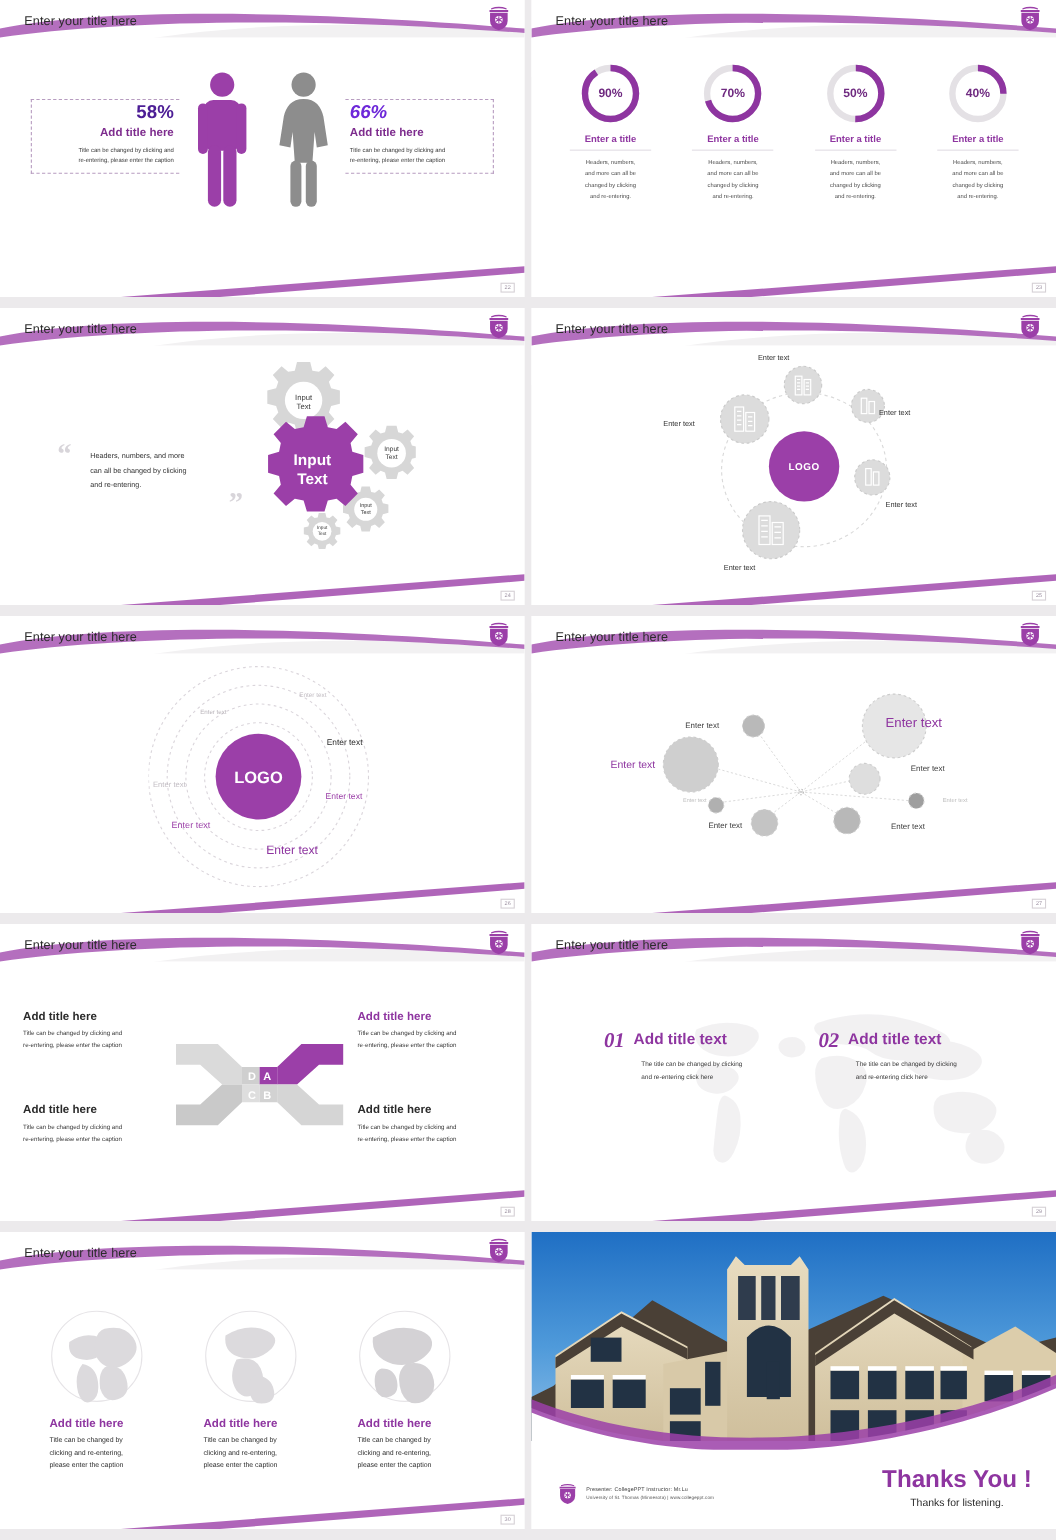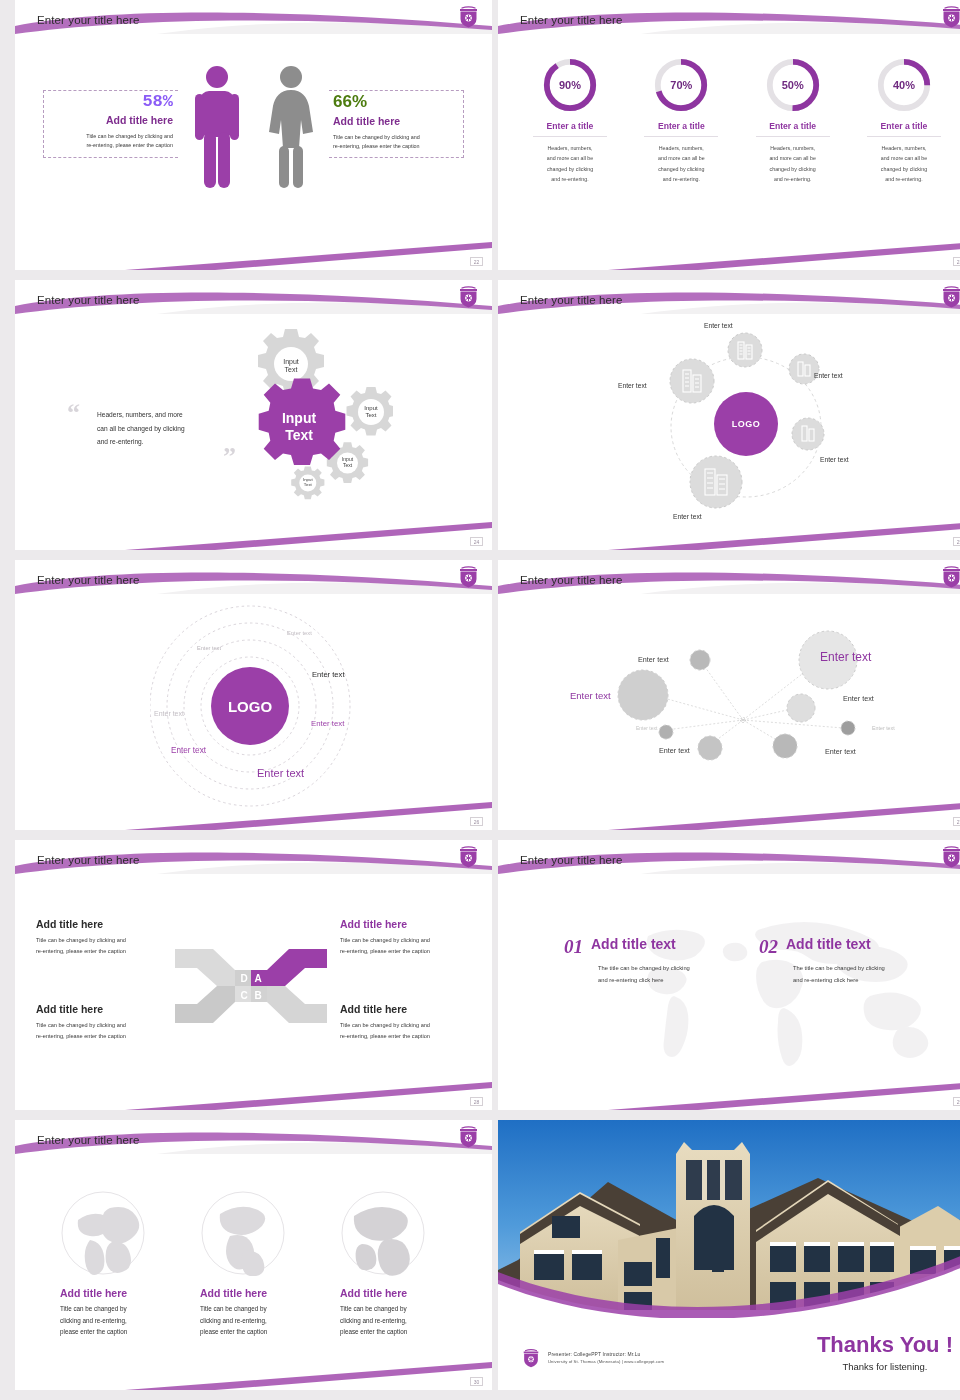--- a/index.html
+++ b/index.html
@@ -10,21 +10,20 @@
     overflow: hidden;
   }
   .deck {
     display: grid;
     grid-template-columns: 477px 477px;
     grid-auto-rows: 270px;
     column-gap: 6px;
     row-gap: 10px;
     padding: 0 0 0 0;
     width: 812px;
-    margin-left: 15px;
   }
   .slide {
     position: relative;
     width: 477px; height: 270px;
     background: #ffffff;
     overflow: hidden;
   }
   
   .hdr {
     position: absolute; left: 0; top: 0; width: 100%; height: 34px;
@@ -47,22 +46,22 @@
     position: absolute; right: 9px; bottom: 4px;
     width: 13px; height: 9px; border: 1px solid #d5d0d5;
     font-size: 5px; color: #9b8fa0; line-height: 8px; text-align: center;
     z-index: 6; background: #fff;
   }
   .botswoosh { position:absolute; left:0; bottom:0; width:100%; height:34px; z-index:2; }
 
   
   .s1-wrap { position:absolute; left:0; top:58px; width:477px; height:190px; }
   .pct { font-size: 17px; font-weight: bold; }
-  .pct.m { color:#8b5cf6;font-family:Liberation Mono, monospace; }
-  .pct.f { color:#4d7c0f; }
+  .pct.m { color:#4c1d95; }
+  .pct.f { color:#6d28d9;font-style:italic; }
   .addt { font-size: 10.5px; font-weight: bold; color:#7e2d8e; margin-top:3px;}
   .cap { font-size: 5.4px; color:#3a3a3a; line-height: 1.75; margin-top:6px; }
   .dashbox { position:absolute; border:1px dashed #b79cc0; border-right:none; }
 
   
   .donut-row { position:absolute; top:56px; left:22px; width:434px; display:flex; justify-content:space-between; }
   .donut-col { width:100px; text-align:center; }
   .donut { width:58px; height:58px; margin:0 auto; position:relative; }
   .donut .val {
     position:absolute; inset:0; display:flex; align-items:center; justify-content:center;

